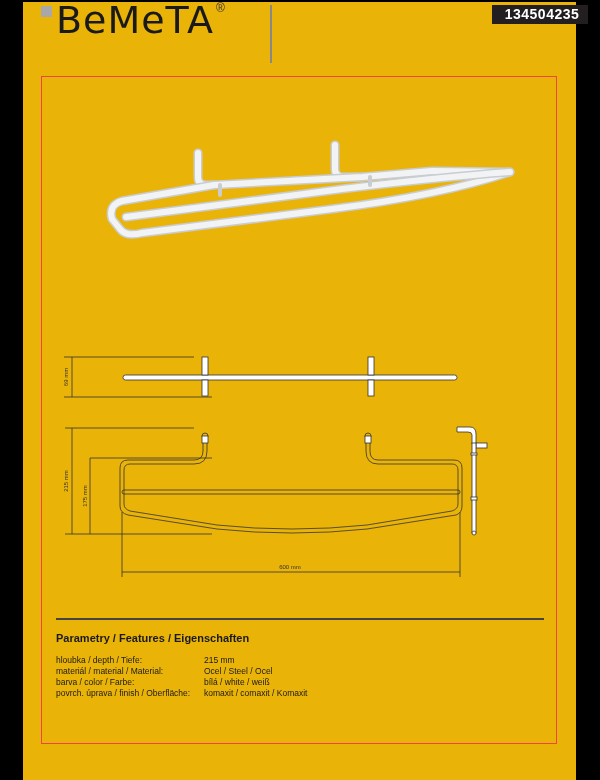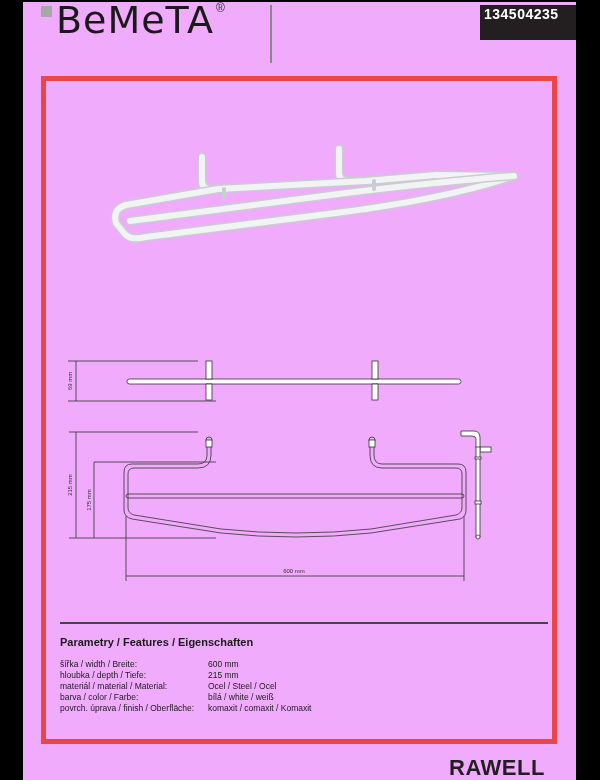--- a/index.html
+++ b/index.html
@@ -1,21 +1,21 @@
 <!DOCTYPE html>
 <html><head>
 <meta charset="utf-8">
 <style>
   html, body { margin: 0; padding: 0; }
   body {
     width: 600px; height: 780px; background: #000; position: relative; overflow: hidden;
     font-family: "Liberation Sans", sans-serif;
   }
   .page {
-    position: absolute; left: 23px; top: 2px; width: 553px; height: 778px; background: #f0abfc;
+    position: absolute; left: 23px; top: 2px; width: 553px; height: 778px; background: #eab308;
   }
   .logo {
     position: absolute; left: 18px; top: 0px; height: 40px; display: flex; align-items: flex-start;
   }
   .logo-square {
     width: 11px; height: 11px; background: #a8a8a8; margin-top: 4px; margin-right: 4px;
   }
   .logo-text {
     font-family: "DejaVu Sans", sans-serif; font-size: 38px; line-height: 36px; color: #1a1a1a;
     letter-spacing: 1px; font-weight: normal;
@@ -27,27 +27,28 @@
     position: absolute; left: 247px; top: 3px; width: 1.5px; height: 58px; background: #888;
   }
   .titles {
     position: absolute; left: 254px; top: 1px;
   }
   .titles div {
     font-family: "Liberation Sans", sans-serif; font-weight: bold; font-size: 14px; line-height: 20px;
     color: #1a1a1a; transform: scaleX(0.86); transform-origin: left center; white-space: nowrap;
   }
   .code {
-    position: absolute; left: 457px; top: 3px; width: 96px; height: 35px; background: #231f20;
+    position: absolute; left: 469px; top: 3px; width: 96px; height: 19px; background: #231f20;
     color: #fff; font-weight: bold; font-size: 14px; line-height: 19px; padding-left: 4px; box-sizing: border-box;
     letter-spacing: 0.5px;
+    text-align: center;
   }
   .frame {
     position: absolute; left: 18px; top: 74px; width: 516px; height: 668px;
-    border: 5px solid #ef4444; box-sizing: border-box;
+    border: 1px solid #ef4444; box-sizing: border-box;
   }
   .render { position: absolute; left: 0; top: 0; }
   .divider {
     position: absolute; left: 14px; top: 541px; width: 488px; height: 1.5px; background: #444;
   }
   .spec-title {
     position: absolute; left: 14px; top: 555px; font-weight: bold; font-size: 11px; color: #1a1a1a;
   }
   .spec-table {
     position: absolute; left: 14px; top: 578px; font-size: 8.5px; line-height: 11px; color: #1a1a1a;
@@ -138,36 +139,31 @@
         <rect x="429" y="420" width="6" height="3"></rect>
         <circle cx="432" cy="456" r="2"></circle>
       </g>
 
     </svg>
 
     <div class="divider"></div>
     <div class="spec-title">Parametry / Features / Eigenschaften</div>
     <div class="spec-table">
       <div class="spec-row">
-        <span class="spec-label">šířka / width / Breite:</span>
-        <span class="spec-value">600 mm</span>
-      </div>
-      <div class="spec-row">
         <span class="spec-label">hloubka / depth / Tiefe:</span>
         <span class="spec-value">215 mm</span>
       </div>
       <div class="spec-row">
         <span class="spec-label">materiál / material / Material:</span>
         <span class="spec-value">Ocel / Steel / Ocel</span>
       </div>
       <div class="spec-row">
         <span class="spec-label">barva / color / Farbe:</span>
         <span class="spec-value">bílá / white / weiß</span>
       </div>
       <div class="spec-row">
         <span class="spec-label">povrch. úprava / finish / Oberfläche:</span>
         <span class="spec-value">komaxit / comaxit / Komaxit</span>
       </div>
     </div>
   </div>
 
-  <div class="series">RAWELL</div>
 </div>
 
 </body></html>

